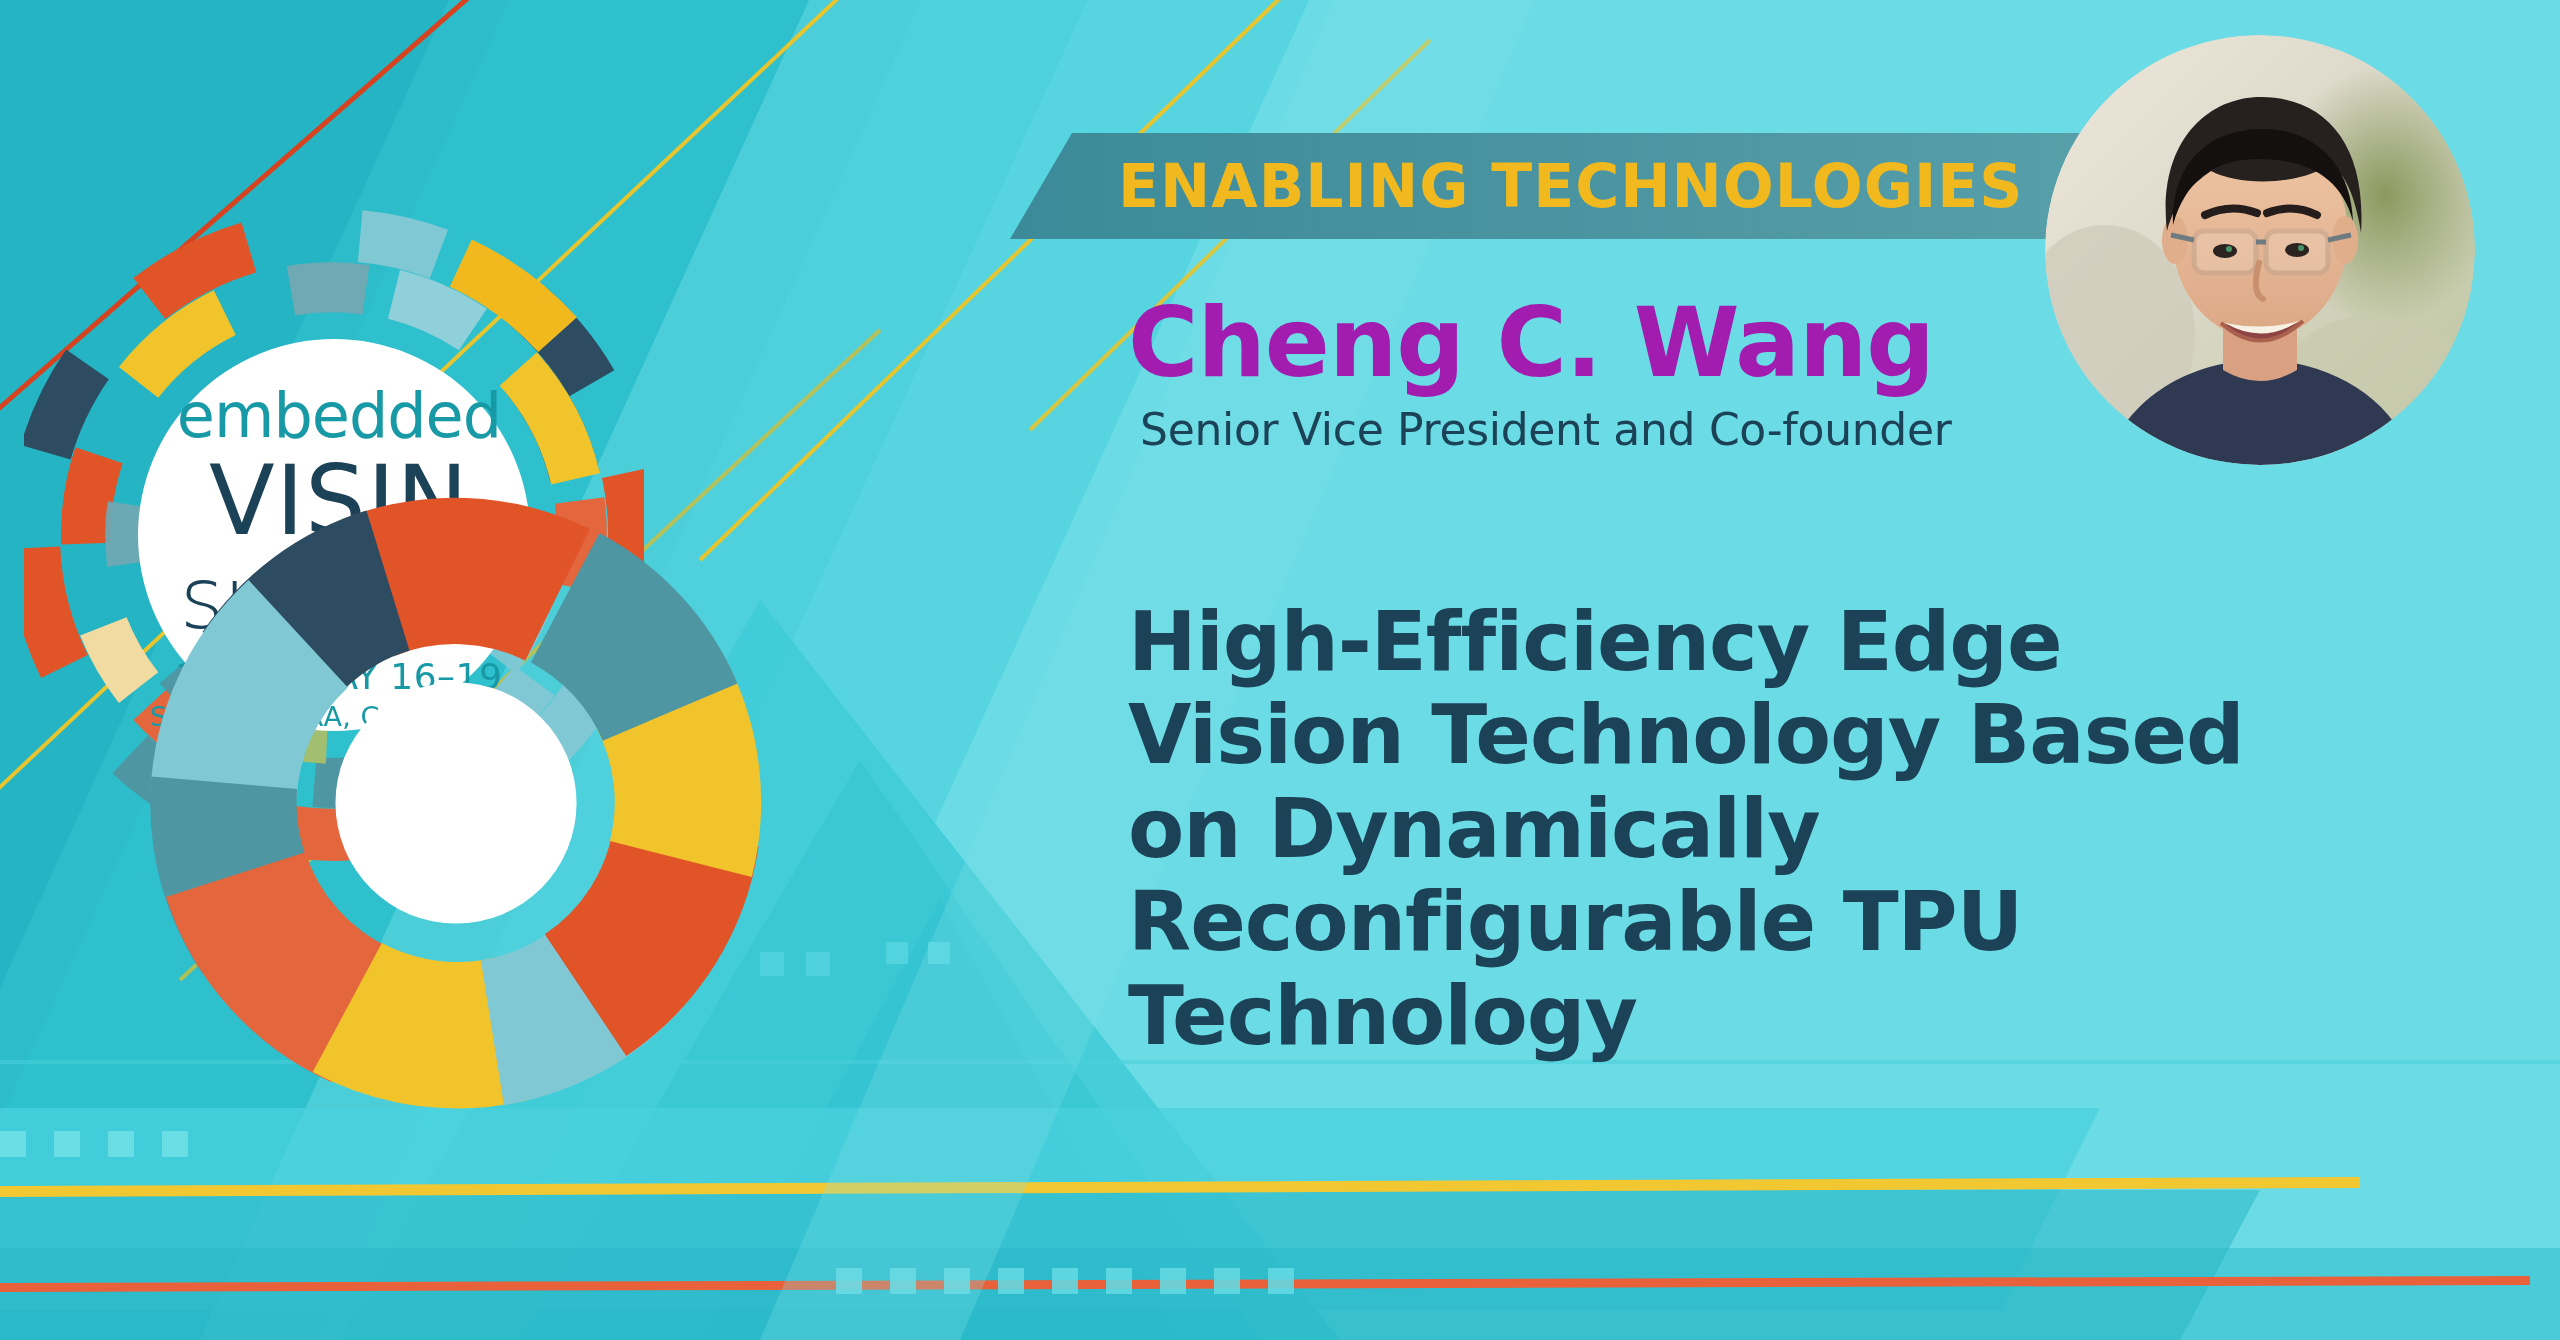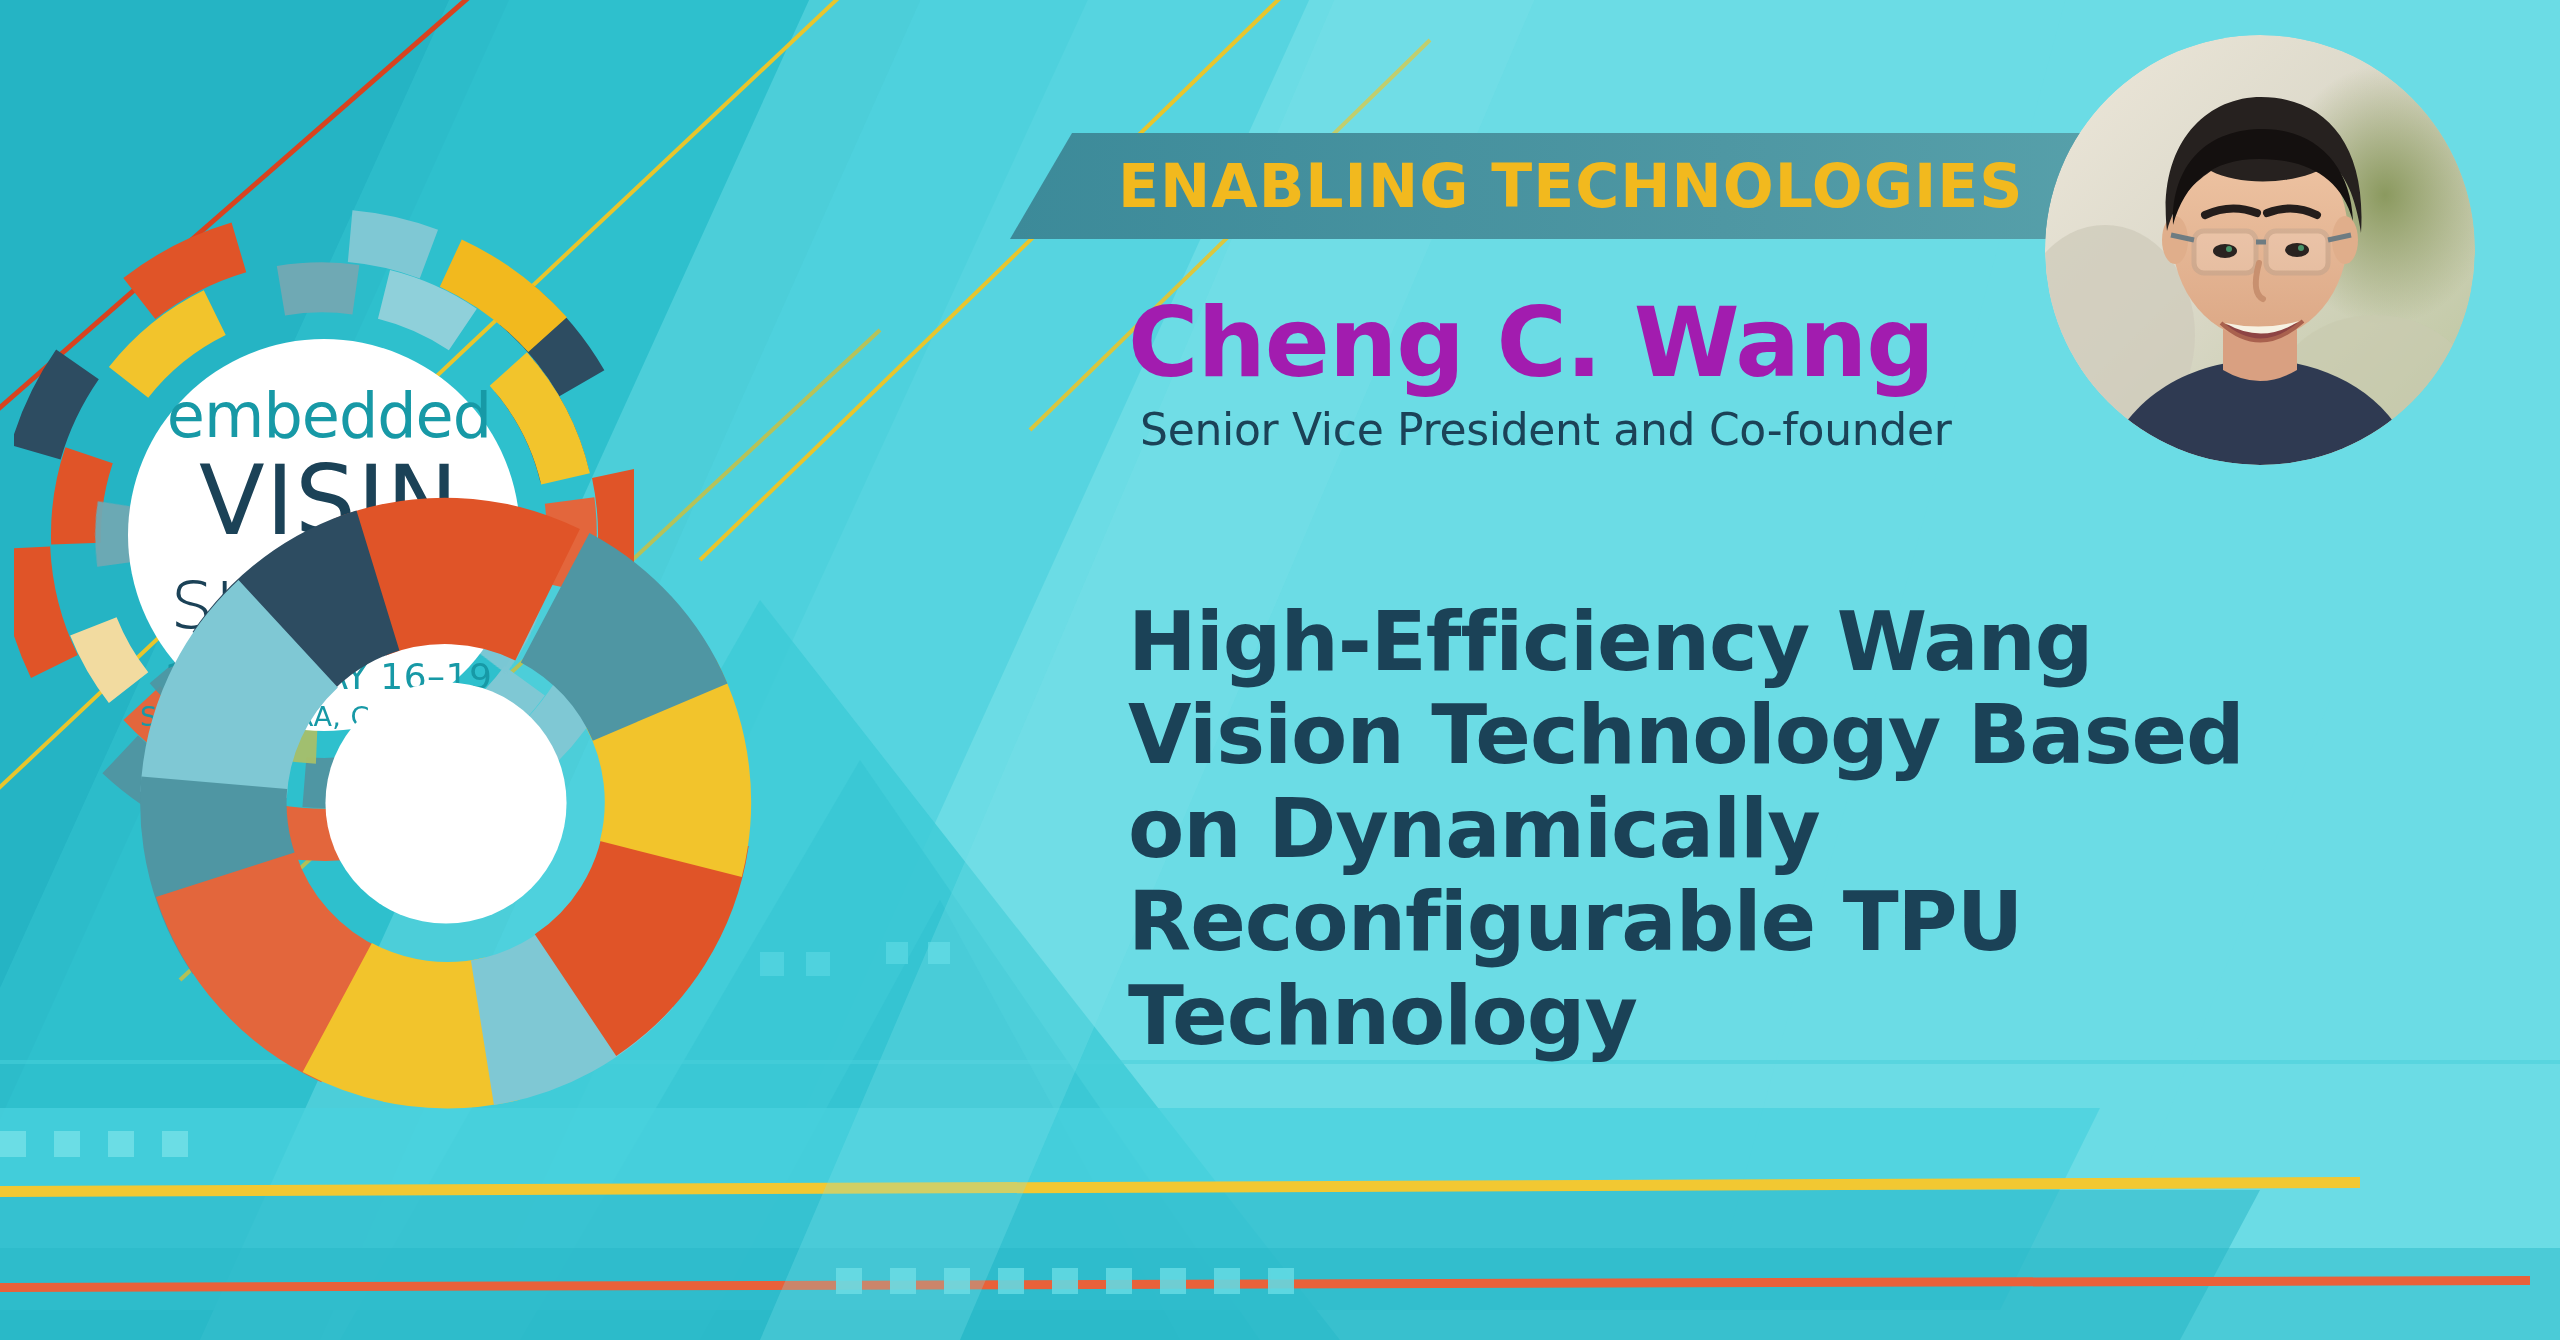--- a/index.html
+++ b/index.html
@@ -13,21 +13,21 @@
     font-family:"Liberation Sans", sans-serif;
   }
 
   
   .bg{position:absolute;inset:0;overflow:hidden;}
   .bg svg{position:absolute;top:0;left:0;width:2560px;height:1340px;}
 
   
   .logo-wrap{
     position:absolute;
-    left:14px;
+    left:24px;
     top:185px;
     width:620px;
     height:700px;
   }
   .logo-wrap svg{position:absolute;left:0;top:0;width:620px;height:700px;}
 
   .logo-text{
     position:absolute;
     left:120px;
     top:200px;
@@ -376,20 +376,20 @@
       </g>
     </svg>
   </div>
 
   <div class="speaker-block">
     <h1 class="speaker-name">Cheng C. Wang</h1>
     <p class="speaker-role">Senior Vice President and Co-founder</p>
   </div>
 
   <div class="talk-title">
-    <div>High-Efficiency Wang</div>
+    <div>High-Efficiency Edge</div>
     <div>Vision Technology Based</div>
     <div>on Dynamically</div>
     <div>Reconfigurable TPU</div>
     <div>Technology</div>
   </div>
 
 </div>
 
 </body></html>

